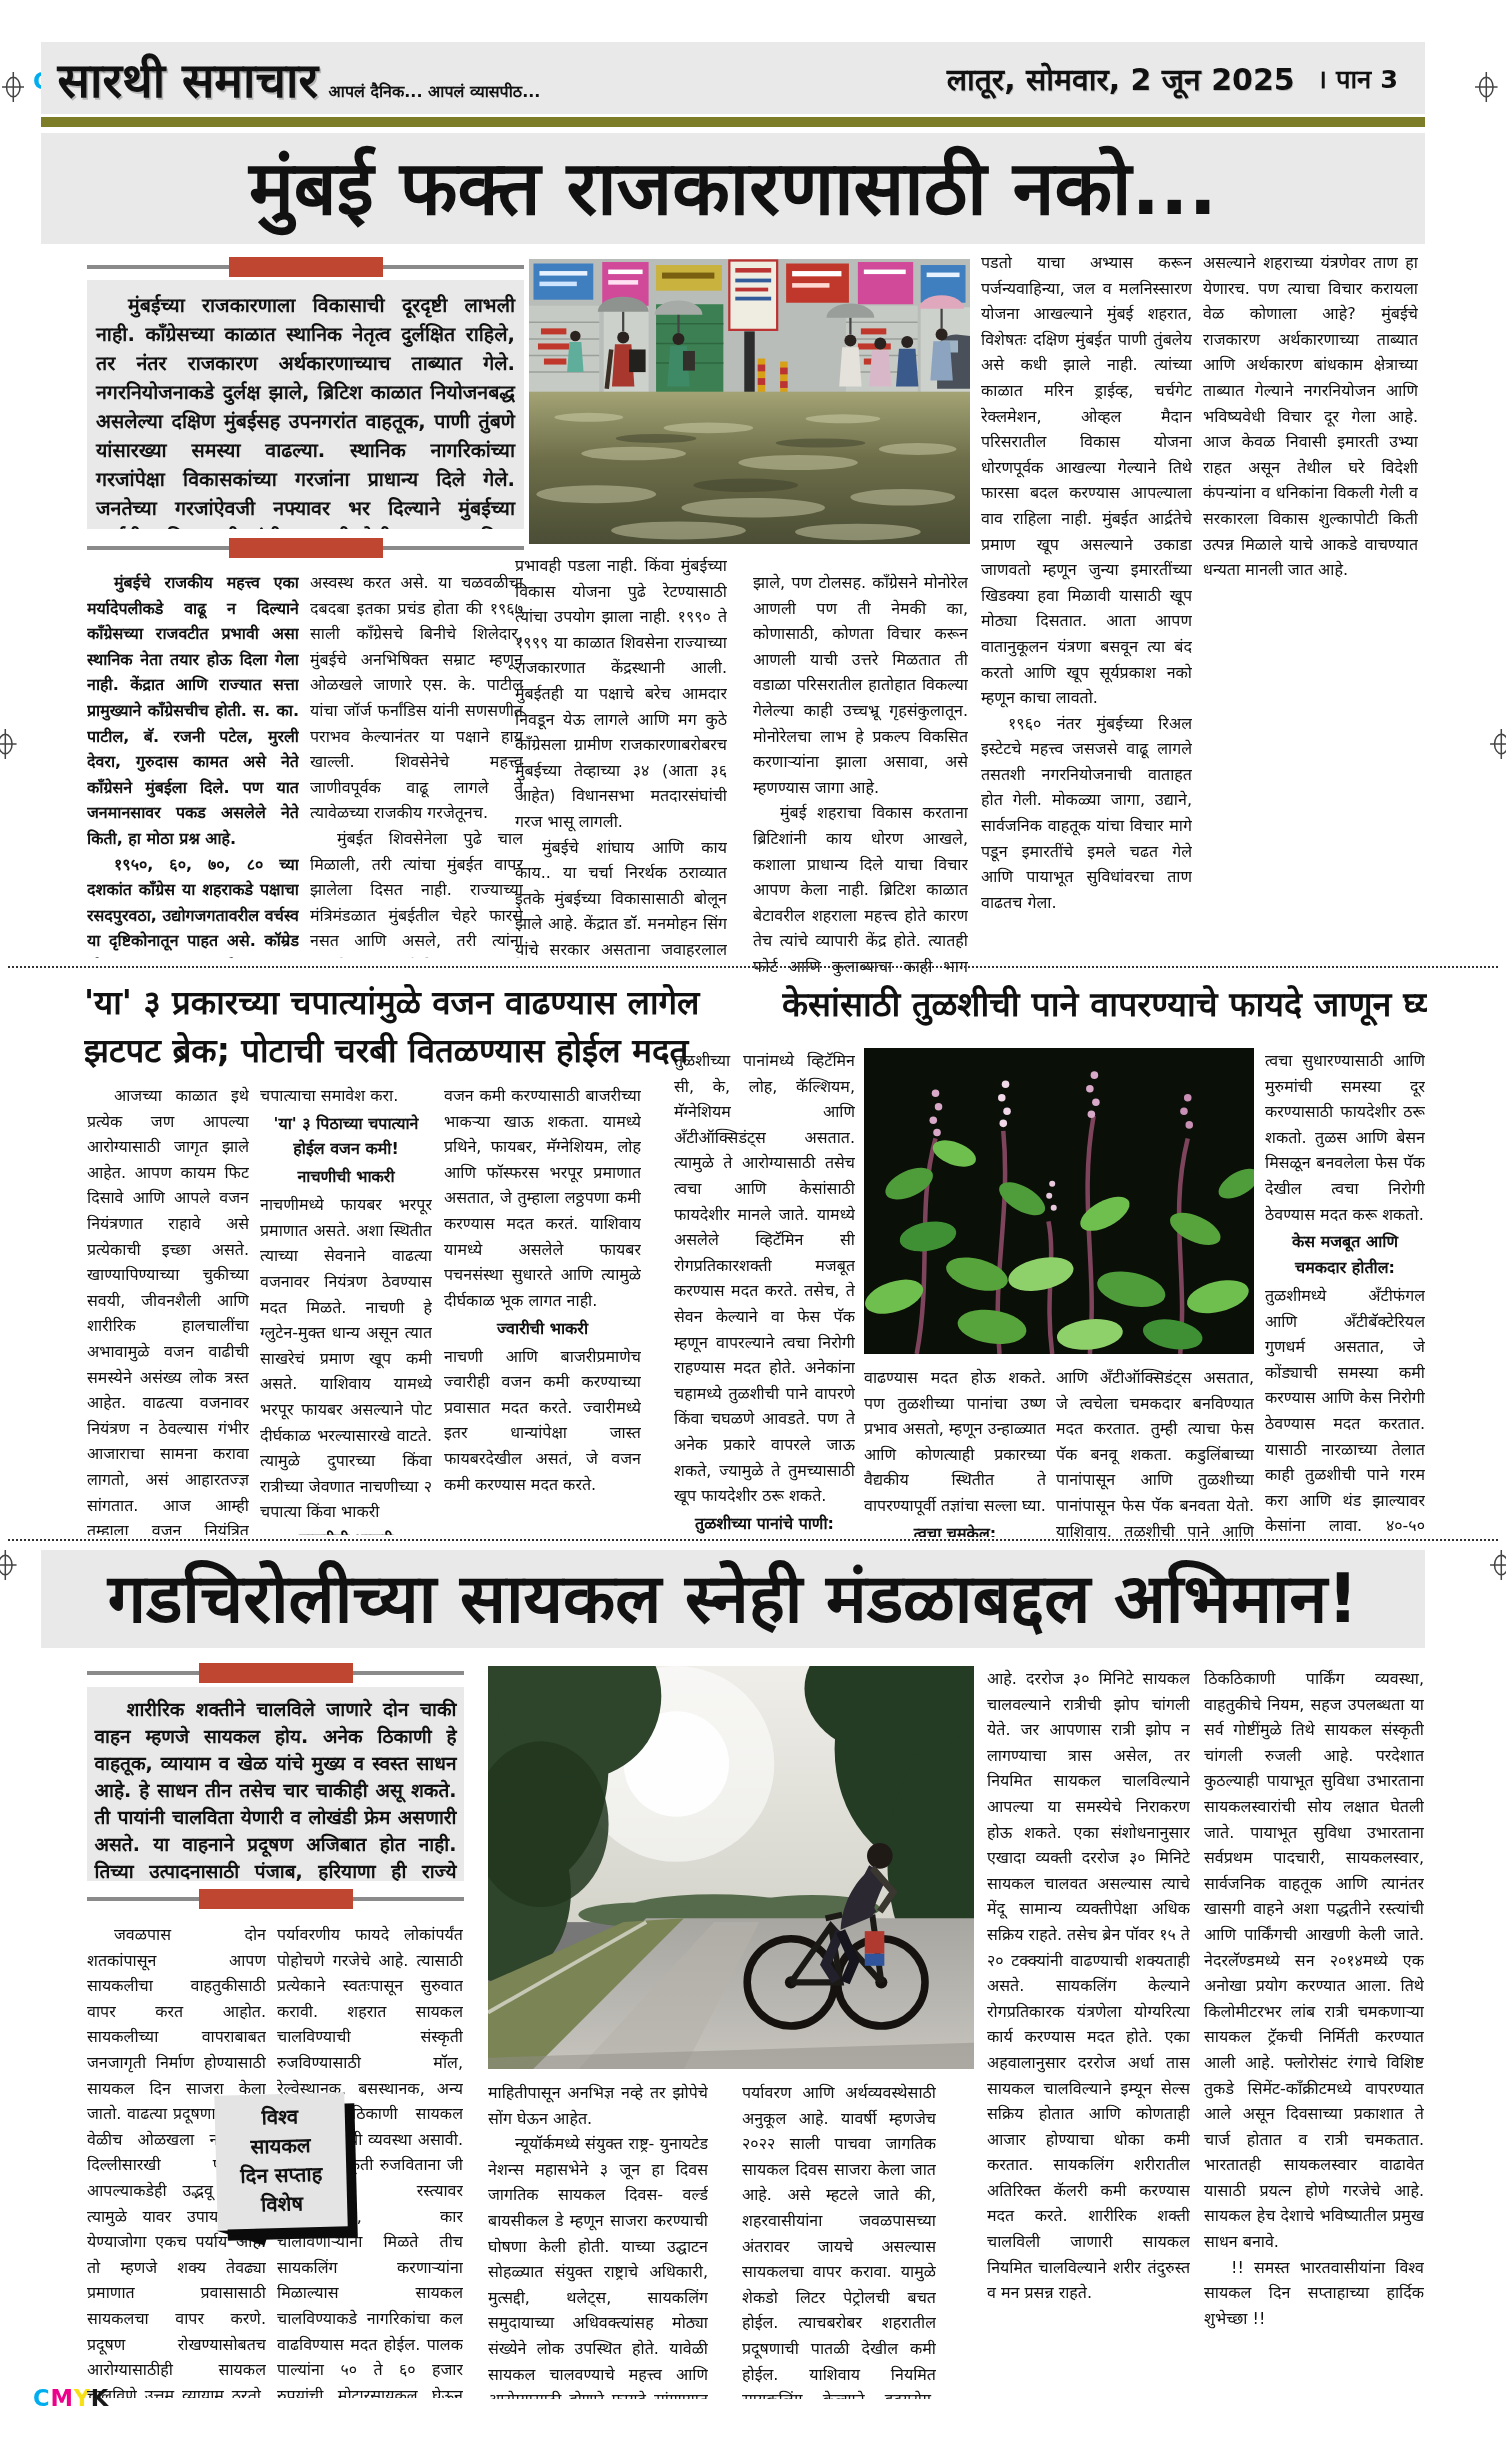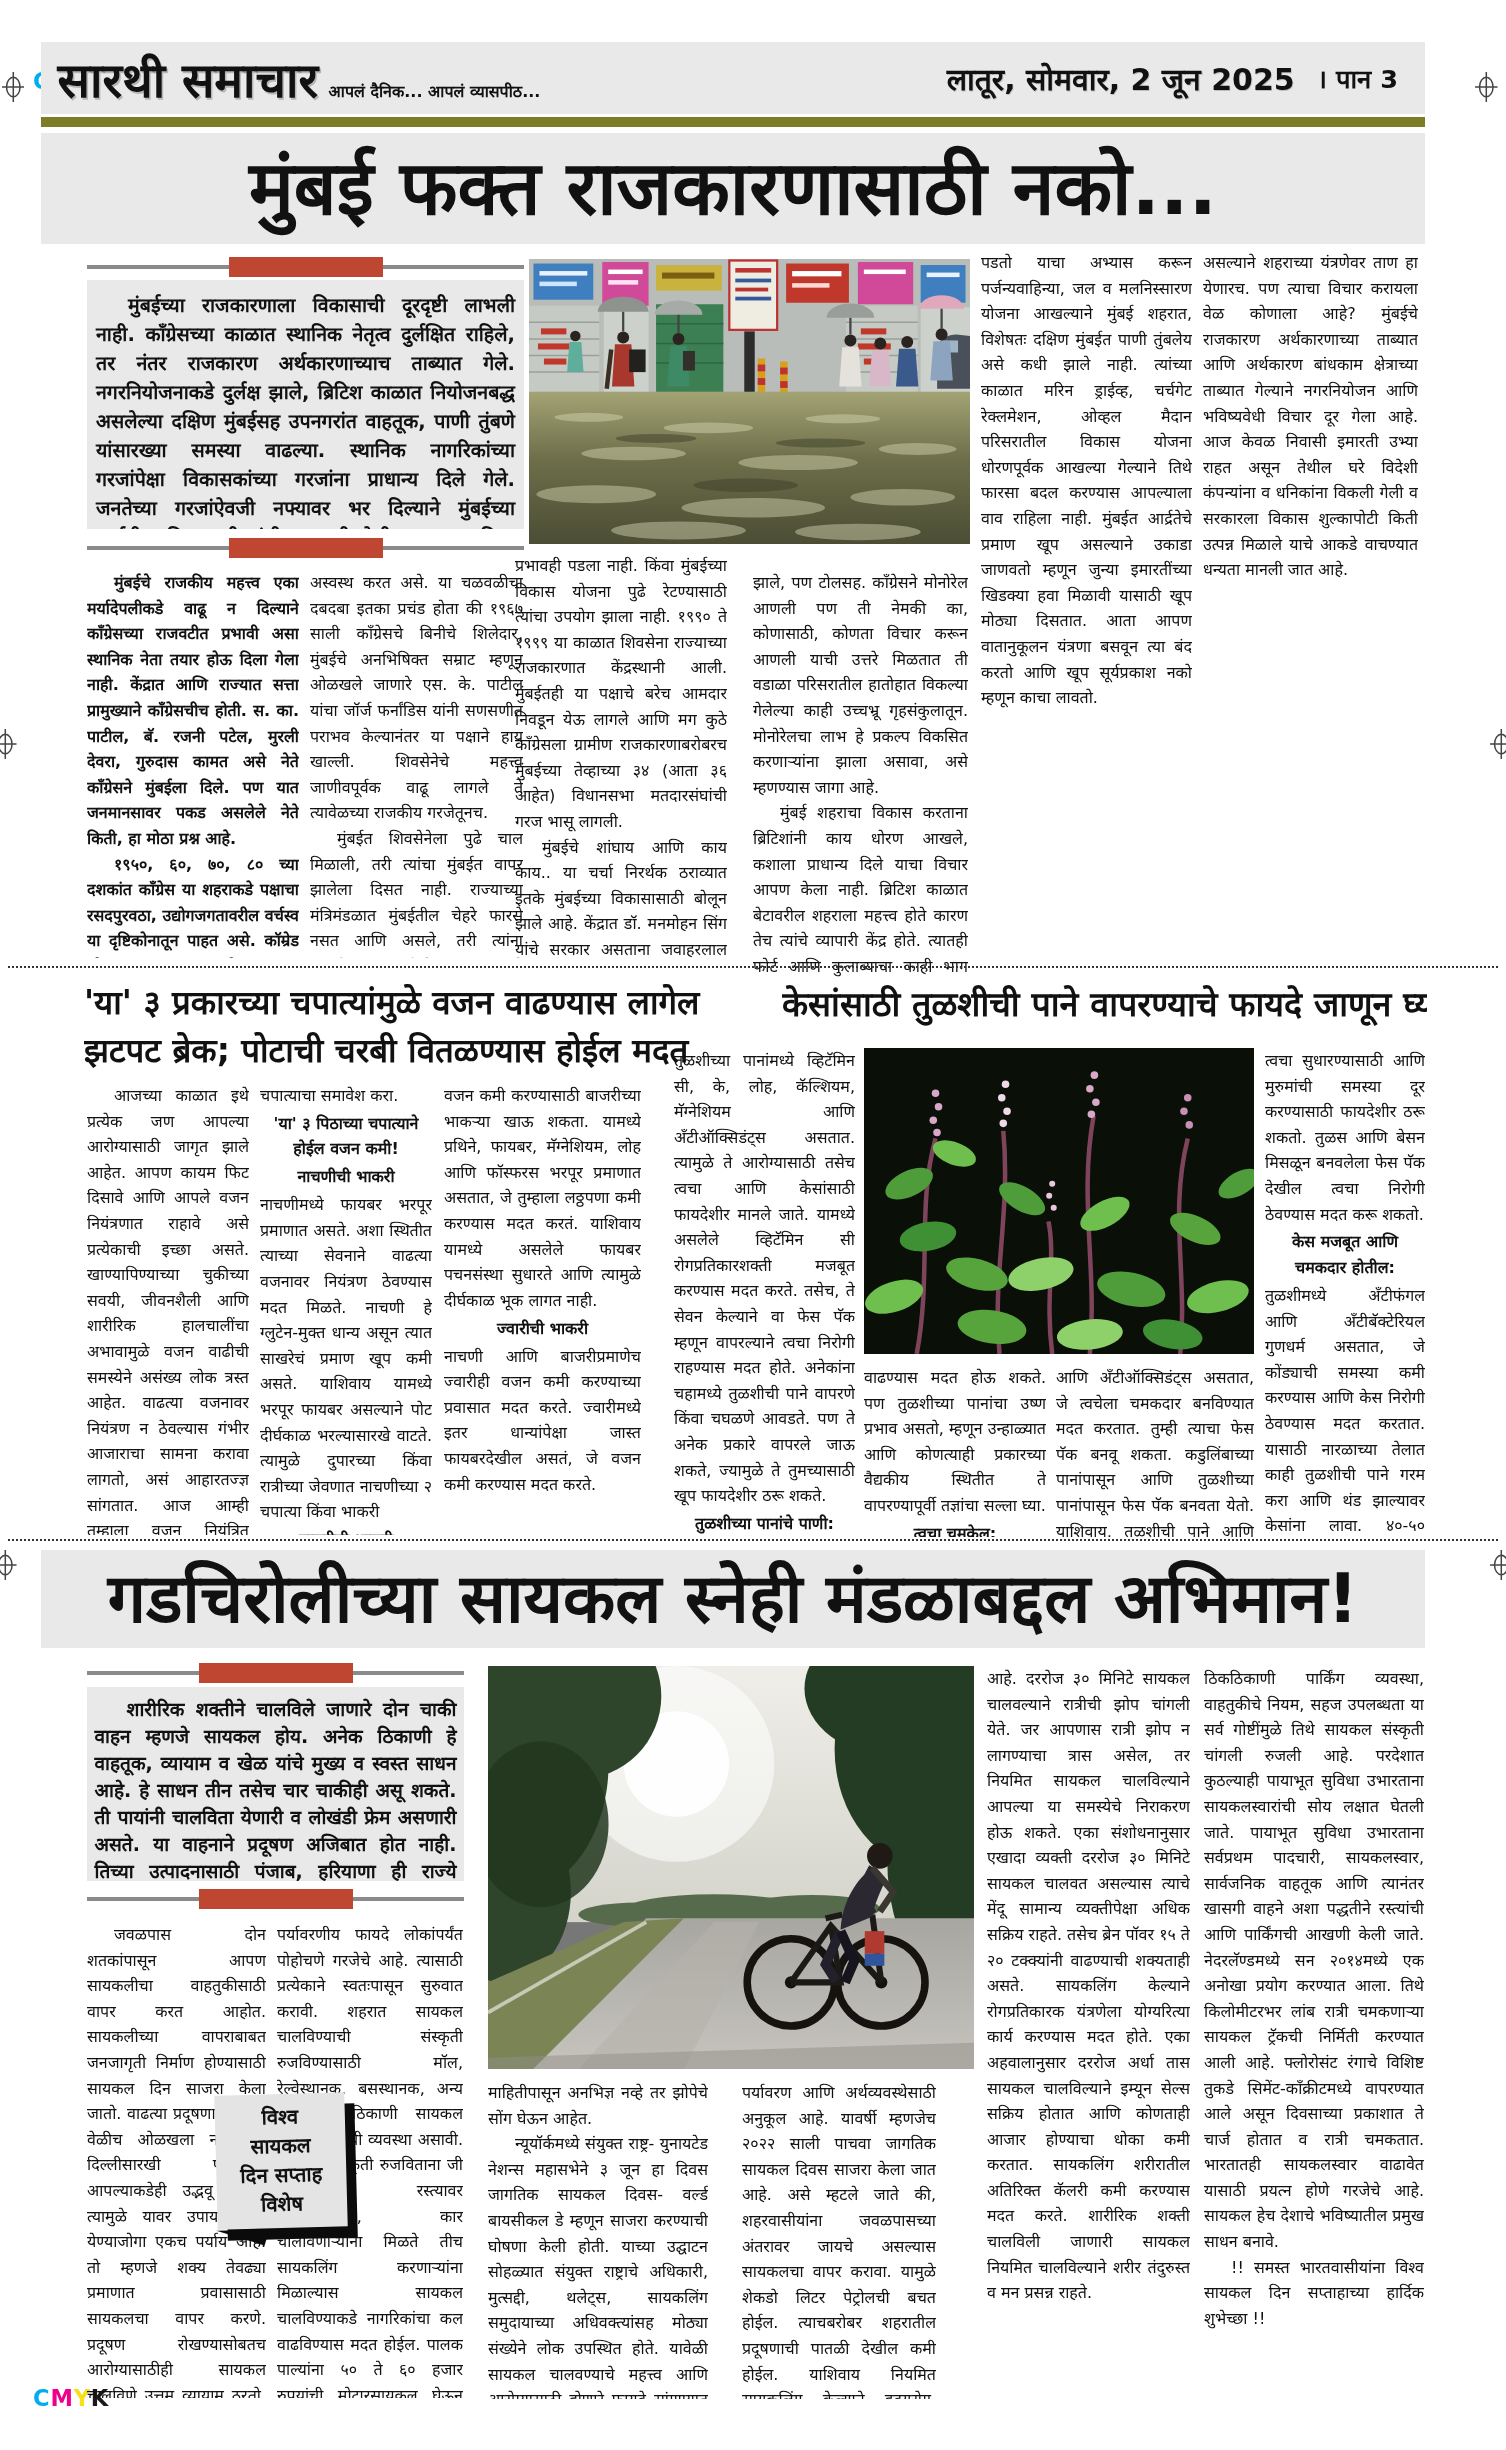--- a/index.html
+++ b/index.html
@@ -272,20 +272,21 @@
 <div class="abs col" style="left:515px;top:553px;width:212px;height:407px;">
     <p class="noind">प्रभावही पडला नाही. किंवा मुंबईच्या विकास योजना पुढे रेटण्यासाठी त्यांचा उपयोग झाला नाही. १९९० ते १९९९ या काळात शिवसेना राज्याच्या राजकारणात केंद्रस्थानी आली. मुंबईतही या पक्षाचे बरेच आमदार निवडून येऊ लागले आणि मग कुठे काँग्रेसला ग्रामीण राजकारणाबरोबरच मुंबईच्या तेव्हाच्या ३४ (आता ३६ आहेत) विधानसभा मतदारसंघांची गरज भासू लागली.</p>
     <p>मुंबईचे शांघाय आणि काय काय.. या चर्चा निरर्थक ठराव्यात इतके मुंबईच्या विकासासाठी बोलून झाले आहे. केंद्रात डॉ. मनमोहन सिंग यांचे सरकार असताना जवाहरलाल नेहरू नागरी पुनरुत्थान योजना आली आणि त्याचा काहीसा लाभ मुंबईला होऊ लागला. पूर्व द्रुतगती मार्ग ही याच योजनेतून मार्गी निघाला. टोलशिवाय रस्ता असू शकतो हेच आधी लोकांना पटत नसे. त्या आधी शिवसेना-भाजपाने मुंबई-पुणे द्रुतगती महामार्ग आणि वरळी-वांद्रे सागरी</p>
   </div>
 <div class="abs col" style="left:753px;top:553px;width:215px;height:407px;margin-top:17px;">
     <p class="noind">झाले, पण टोलसह. काँग्रेसने मोनोरेल आणली पण ती नेमकी का, कोणासाठी, कोणता विचार करून आणली याची उत्तरे मिळतात ती वडाळा परिसरातील हातोहात विकल्या गेलेल्या काही उच्चभ्रू गृहसंकुलातून. मोनोरेलचा लाभ हे प्रकल्प विकसित करणाऱ्यांना झाला असावा, असे म्हणण्यास जागा आहे.</p>
     <p>मुंबई शहराचा विकास करताना ब्रिटिशांनी काय धोरण आखले, कशाला प्राधान्य दिले याचा विचार आपण केला नाही. ब्रिटिश काळात बेटावरील शहराला महत्त्व होते कारण तेच त्यांचे व्यापारी केंद्र होते. त्यातही फोर्ट आणि कुलाब्याचा काही भाग त्यांच्यासाठी महत्त्वाचा असल्याने हा भाग देखणा राहील असे पाहिले गेले. शिवाय पाऊस किती</p>
   </div>
 <div class="abs col" style="left:981px;top:250px;width:211px;height:709px;">
     <p class="noind">पडतो याचा अभ्यास करून पर्जन्यवाहिन्या, जल व मलनिस्सारण योजना आखल्याने मुंबई शहरात, विशेषतः दक्षिण मुंबईत पाणी तुंबलेय असे कधी झाले नाही. त्यांच्या काळात मरिन ड्राईव्ह, चर्चगेट रेक्लमेशन, ओव्हल मैदान परिसरातील विकास योजना धोरणपूर्वक आखल्या गेल्याने तिथे फारसा बदल करण्यास आपल्याला वाव राहिला नाही. मुंबईत आर्द्रतेचे प्रमाण खूप असल्याने उकाडा जाणवतो म्हणून जुन्या इमारतींच्या खिडक्या हवा मिळावी यासाठी खूप मोठ्या दिसतात. आता आपण वातानुकूलन यंत्रणा बसवून त्या बंद करतो आणि खूप सूर्यप्रकाश नको म्हणून काचा लावतो.</p>
+    <p>१९६० नंतर मुंबईच्या रिअल इस्टेटचे महत्त्व जसजसे वाढू लागले तसतशी नगरनियोजनाची वाताहत होत गेली. मोकळ्या जागा, उद्याने, सार्वजनिक वाहतूक यांचा विचार मागे पडून इमारतींचे इमले चढत गेले आणि पायाभूत सुविधांवरचा ताण वाढतच गेला.</p>
   </div>
 <div class="abs col" style="left:1203px;top:250px;width:215px;height:709px;">
     <p class="noind">असल्याने शहराच्या यंत्रणेवर ताण हा येणारच. पण त्याचा विचार करायला वेळ कोणाला आहे? मुंबईचे राजकारण अर्थकारणाच्या ताब्यात आणि अर्थकारण बांधकाम क्षेत्राच्या ताब्यात गेल्याने नगरनियोजन आणि भविष्यवेधी विचार दूर गेला आहे. आज केवळ निवासी इमारती उभ्या राहत असून तेथील घरे विदेशी कंपन्यांना व धनिकांना विकली गेली व सरकारला विकास शुल्कापोटी किती उत्पन्न मिळाले याचे आकडे वाचण्यात धन्यता मानली जात आहे.</p>
   </div>
 
 <div class="abs dotted" style="top:966px;"></div>
 
 <div class="abs h2a">
   <div>'या' ३ प्रकारच्या चपात्यांमुळे वजन वाढण्यास लागेल</div>
   <div>झटपट ब्रेक; पोटाची चरबी वितळण्यास होईल मदत</div>

